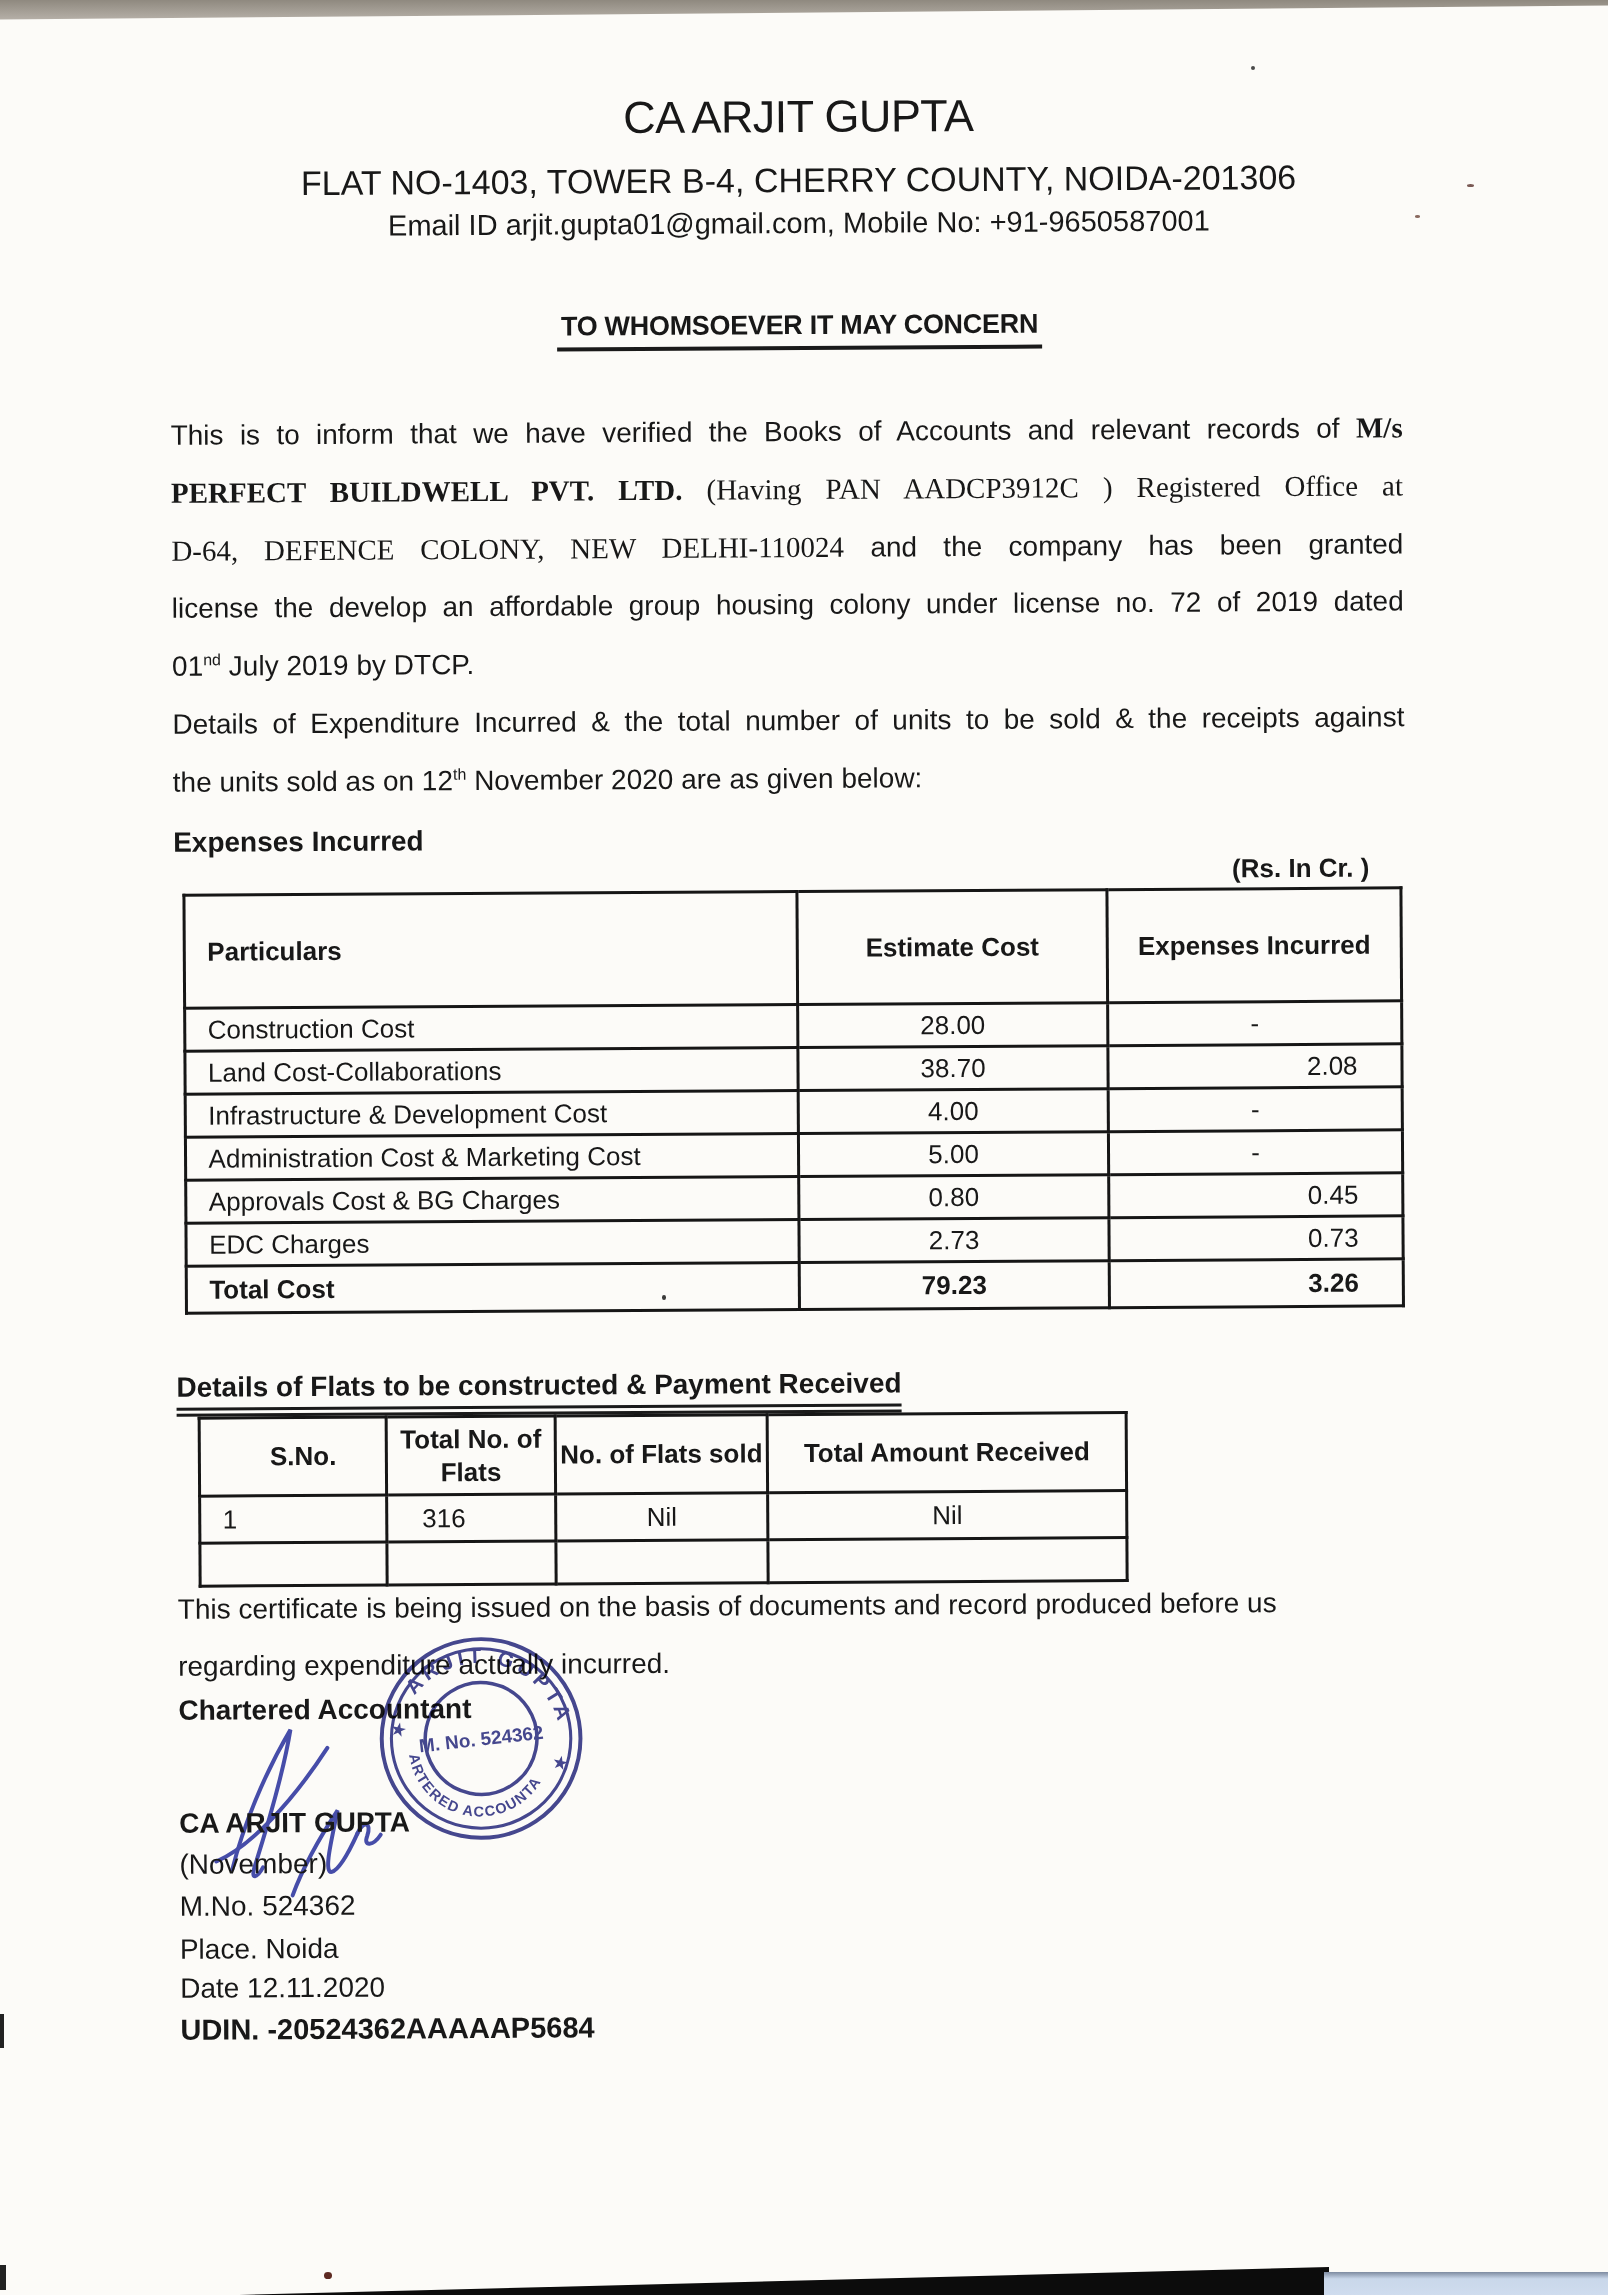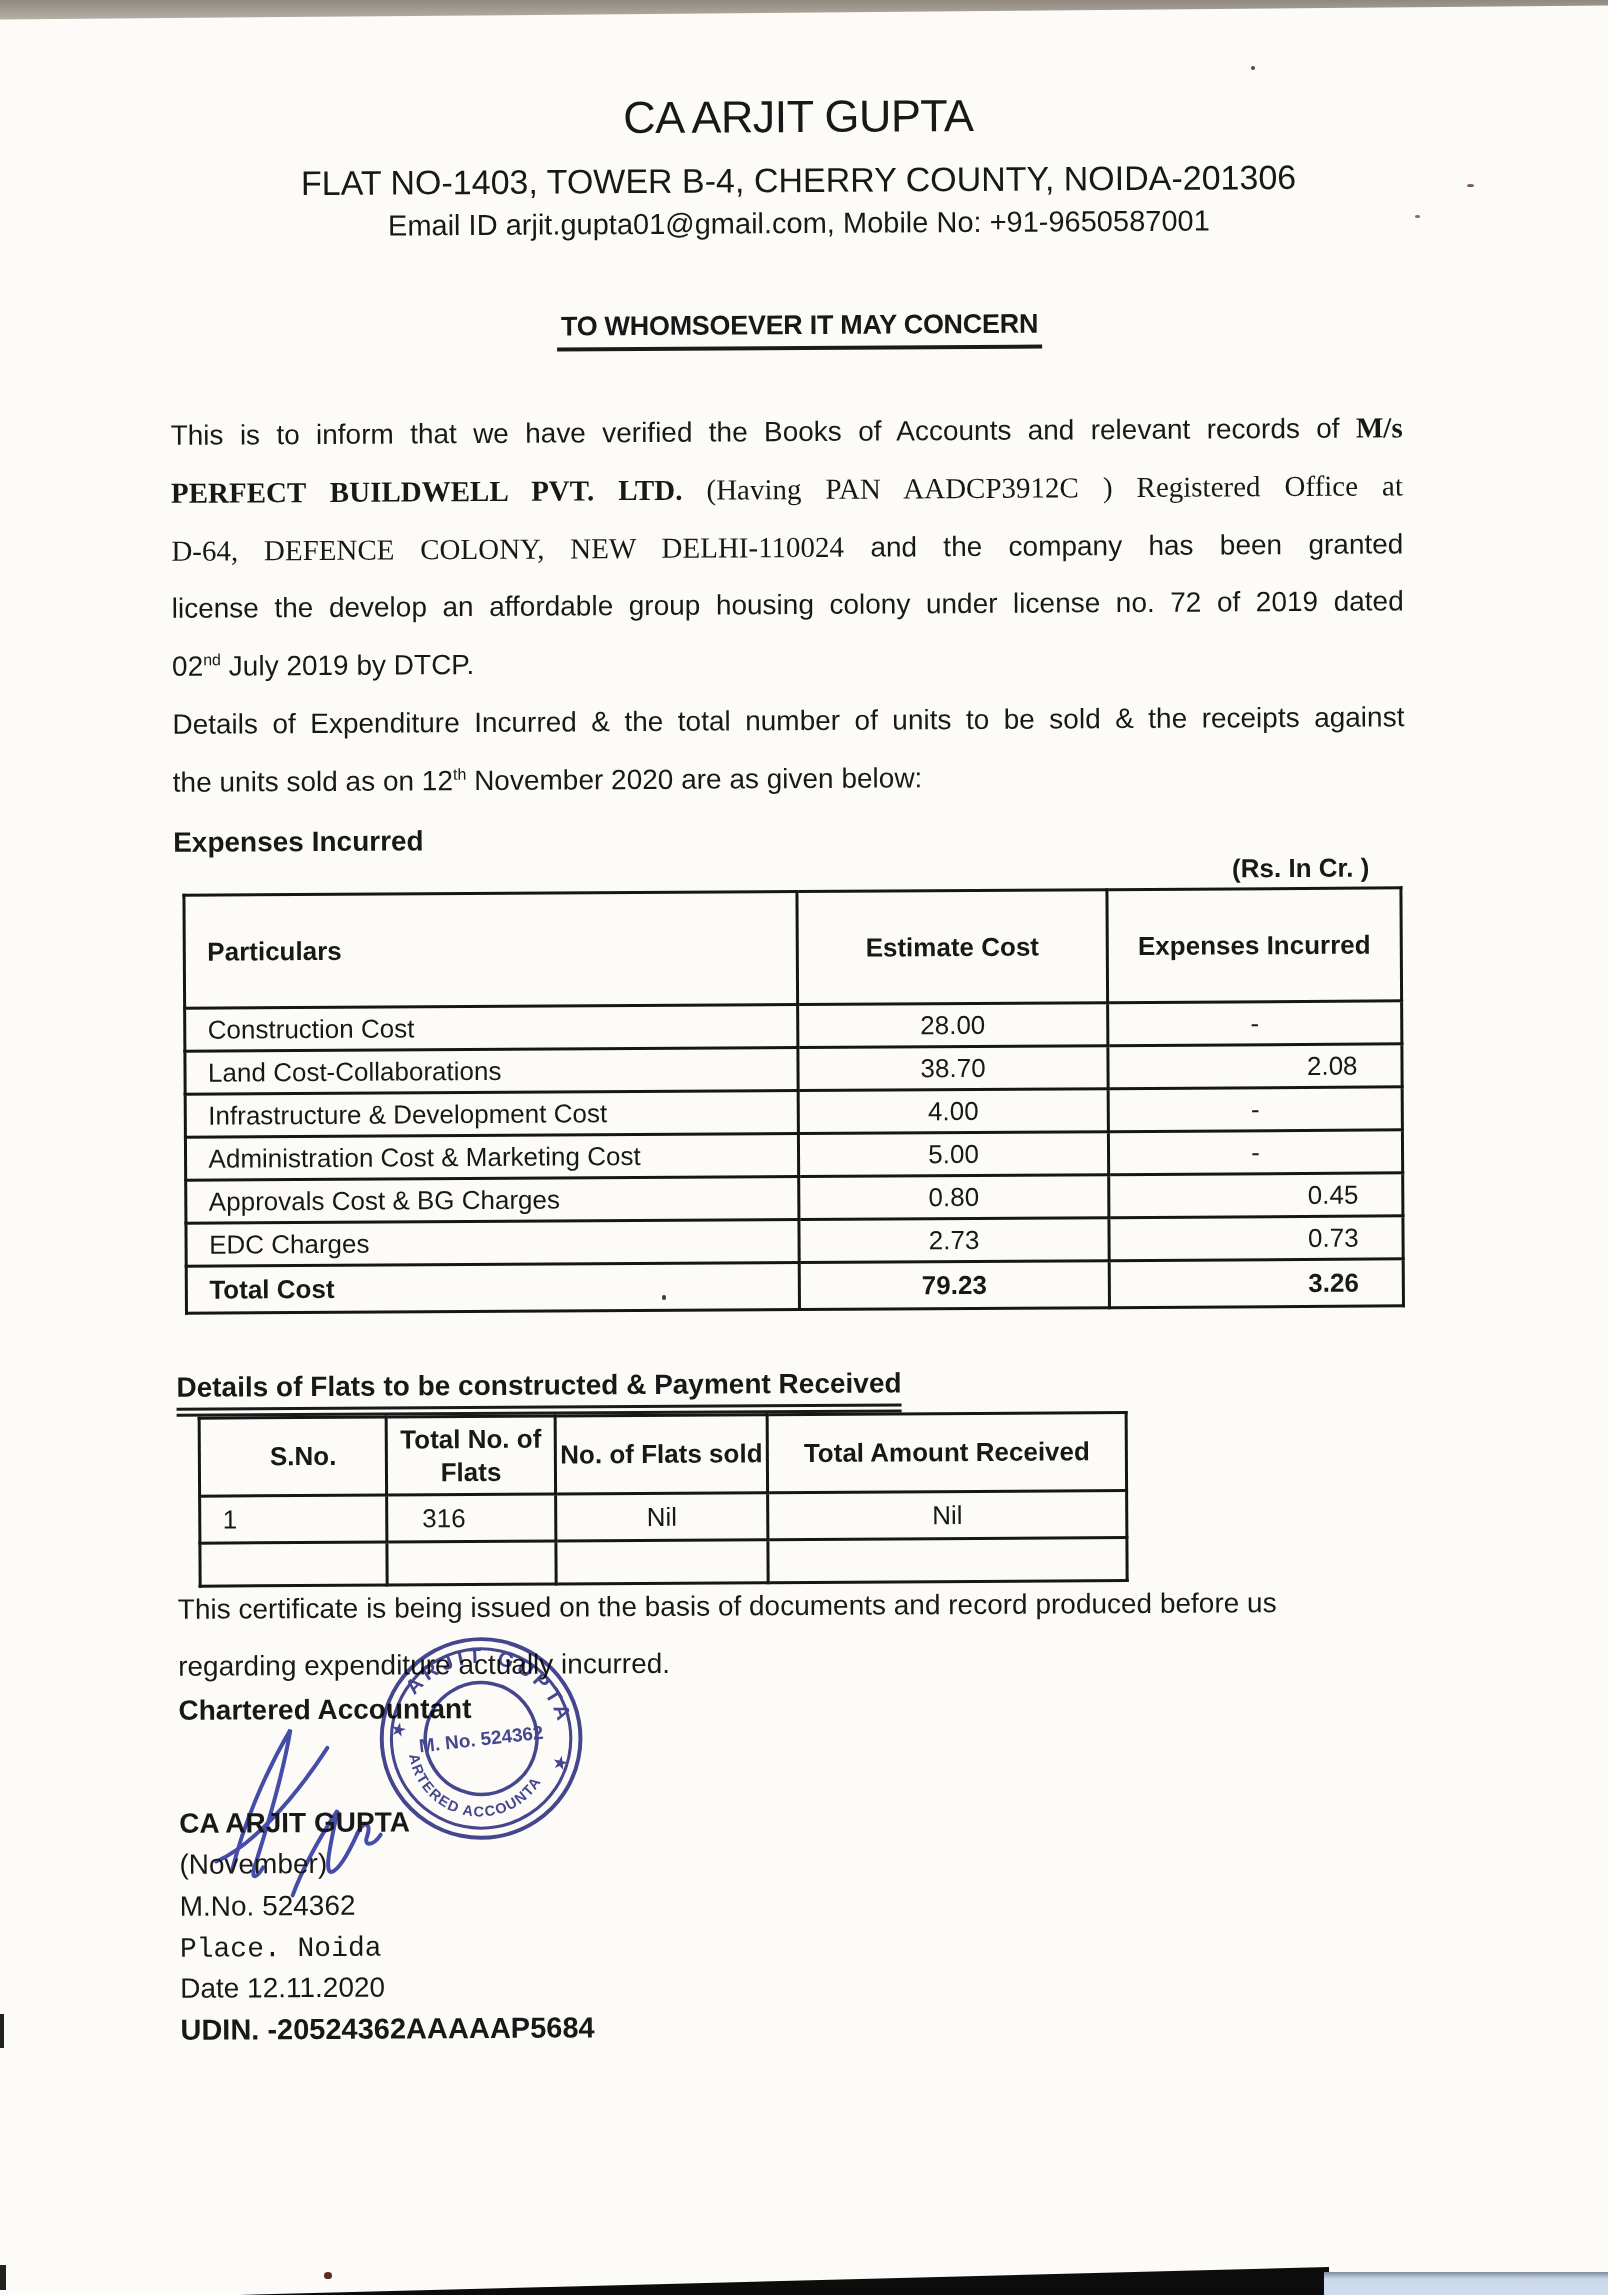--- a/index.html
+++ b/index.html
@@ -60,21 +60,21 @@
 
     <div class="abs ctr subject-wrap">
       <span>TO WHOMSOEVER IT MAY CONCERN</span>
     </div>
 
     <div class="abs bodyblock">
       <div class="bline"><span>This is to inform that we have verified the Books of Accounts and relevant records of </span><span class="serifbold">M/s</span></div>
       <div class="bline"><span class="serifbold">PERFECT BUILDWELL PVT. LTD.</span><span class="serif"> (Having PAN AADCP3912C ) Registered Office at</span></div>
       <div class="bline"><span class="serif">D-64, DEFENCE COLONY, NEW DELHI-110024</span><span> and the company has been granted</span></div>
       <div class="bline">license the develop an affordable group housing colony under license no. 72 of 2019 dated</div>
-      <div class="bline noj"><span>02</span><span class="sup">nd</span><span> July 2019 by DTCP.</span></div>
+      <div class="bline noj"><span>01</span><span class="sup">nd</span><span> July 2019 by DTCP.</span></div>
       <div class="bline">Details of Expenditure Incurred &amp; the total number of units to be sold &amp; the receipts against</div>
       <div class="bline noj"><span>the units sold as on 12</span><span class="sup">th</span><span> November 2020 are as given below:</span></div>
     </div>
 
     <div class="abs sec-head" style="top:823px;">Expenses Incurred</div>
     <div class="abs unit-note">(Rs. In Cr. )</div>
 
     <table class="abs t1">
       <colgroup>
           <col style="width:613px">
@@ -186,21 +186,21 @@
         </text>
         <text x="52" y="272" font-family="DejaVu Sans, sans-serif" font-size="42" text-anchor="middle" fill="#2b2d7e">★</text>
         <text x="428" y="272" font-family="DejaVu Sans, sans-serif" font-size="42" text-anchor="middle" fill="#2b2d7e">★</text>
         <text x="240" y="256" transform="rotate(-18 240 240)" font-family="Liberation Sans, sans-serif" font-size="43" font-weight="600" text-anchor="middle" fill="#2b2d7e">M. No. 524362</text>
       </g>
     </svg>
 
     <div class="abs sigline bold" style="top:1804px;">CA ARJIT GUPTA</div>
     <div class="abs sigline" style="top:1845px;">(November)</div>
     <div class="abs sigline" style="top:1887px;">M.No. 524362</div>
-    <div class="abs sigline" style="top:1930px;font-family:Liberation Mono, monospace;">Place. Noida</div>
+    <div class="abs sigline" style="top:1930px;">Place. Noida</div>
     <div class="abs sigline" style="top:1969px;">Date 12.11.2020</div>
     <div class="abs sigline bold" style="top:2010px;font-size:29px;">UDIN. -20524362AAAAAP5684</div>
   </div>
 
   <div class="edge-top"></div>
   <div class="edge-bottom"></div>
   <div class="edge-corner"></div>
   <div class="tick" style="left:0;top:2014px;width:4.3px;height:34px;"></div>
   <div class="tick" style="left:0;top:2265px;width:5.5px;height:24.5px;"></div>
   <div class="speck" style="left:1251px;top:66px;width:4.3px;height:4.3px;background:#4a4a4a;"></div>

